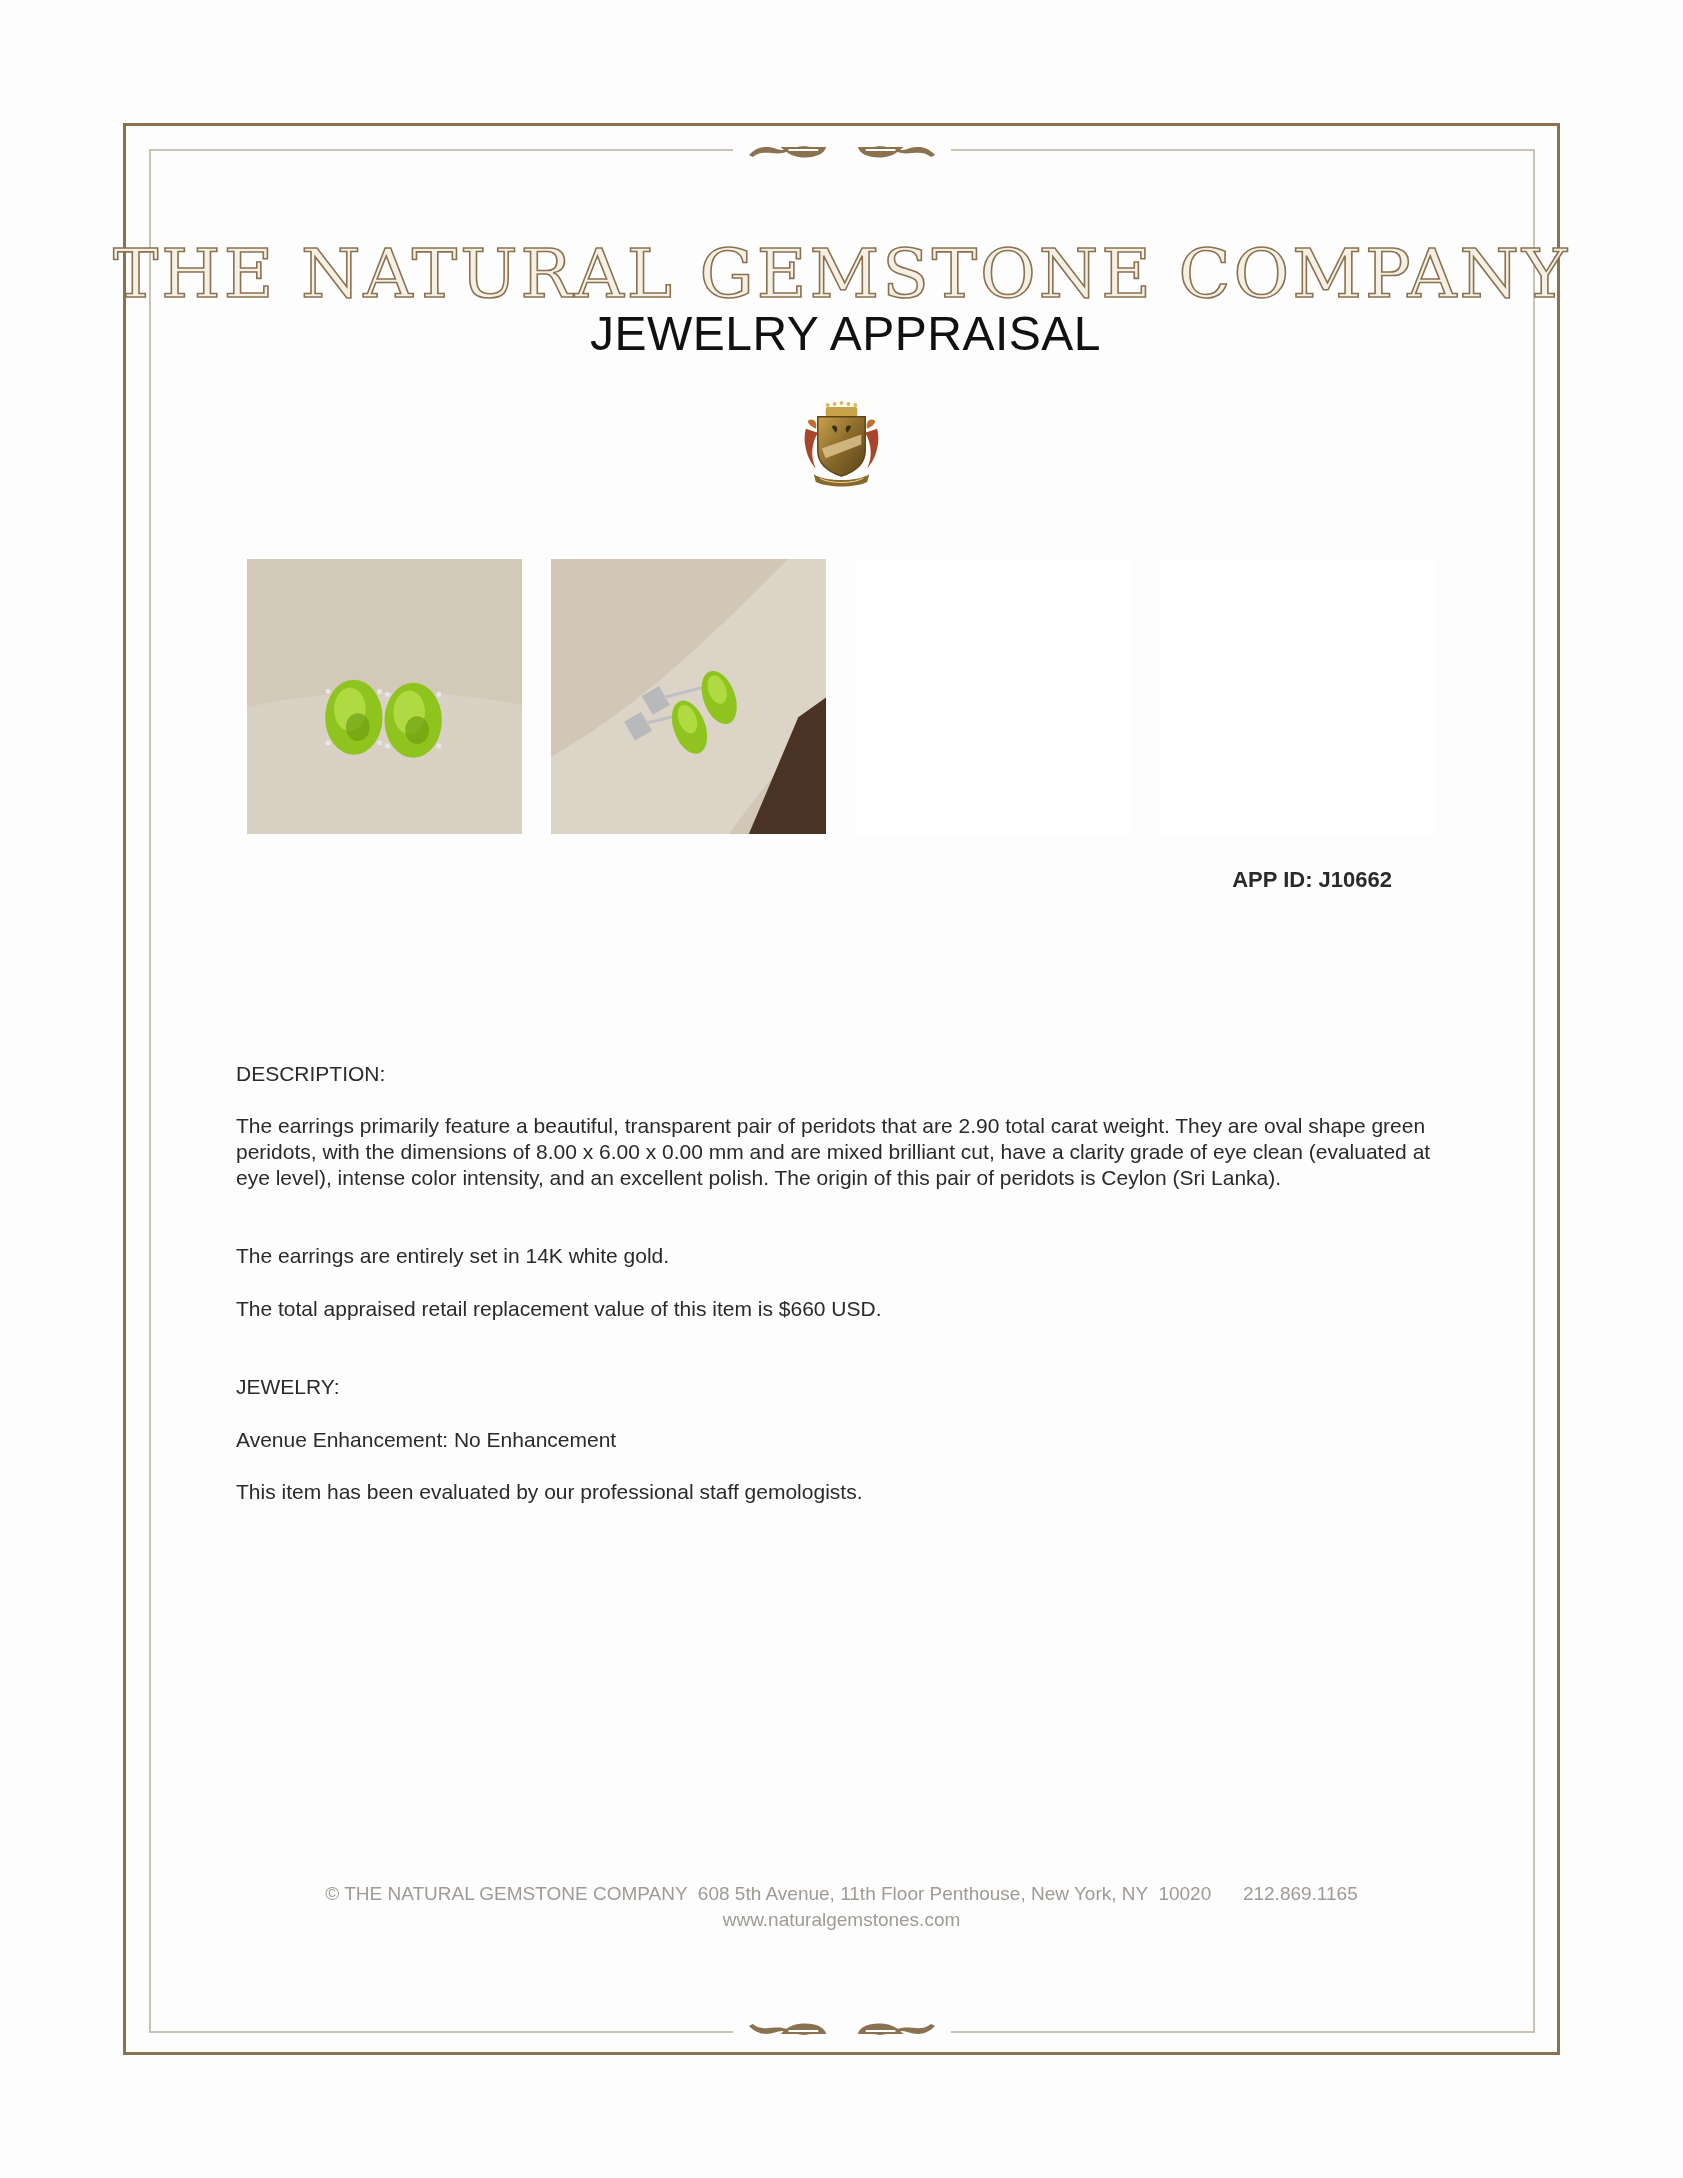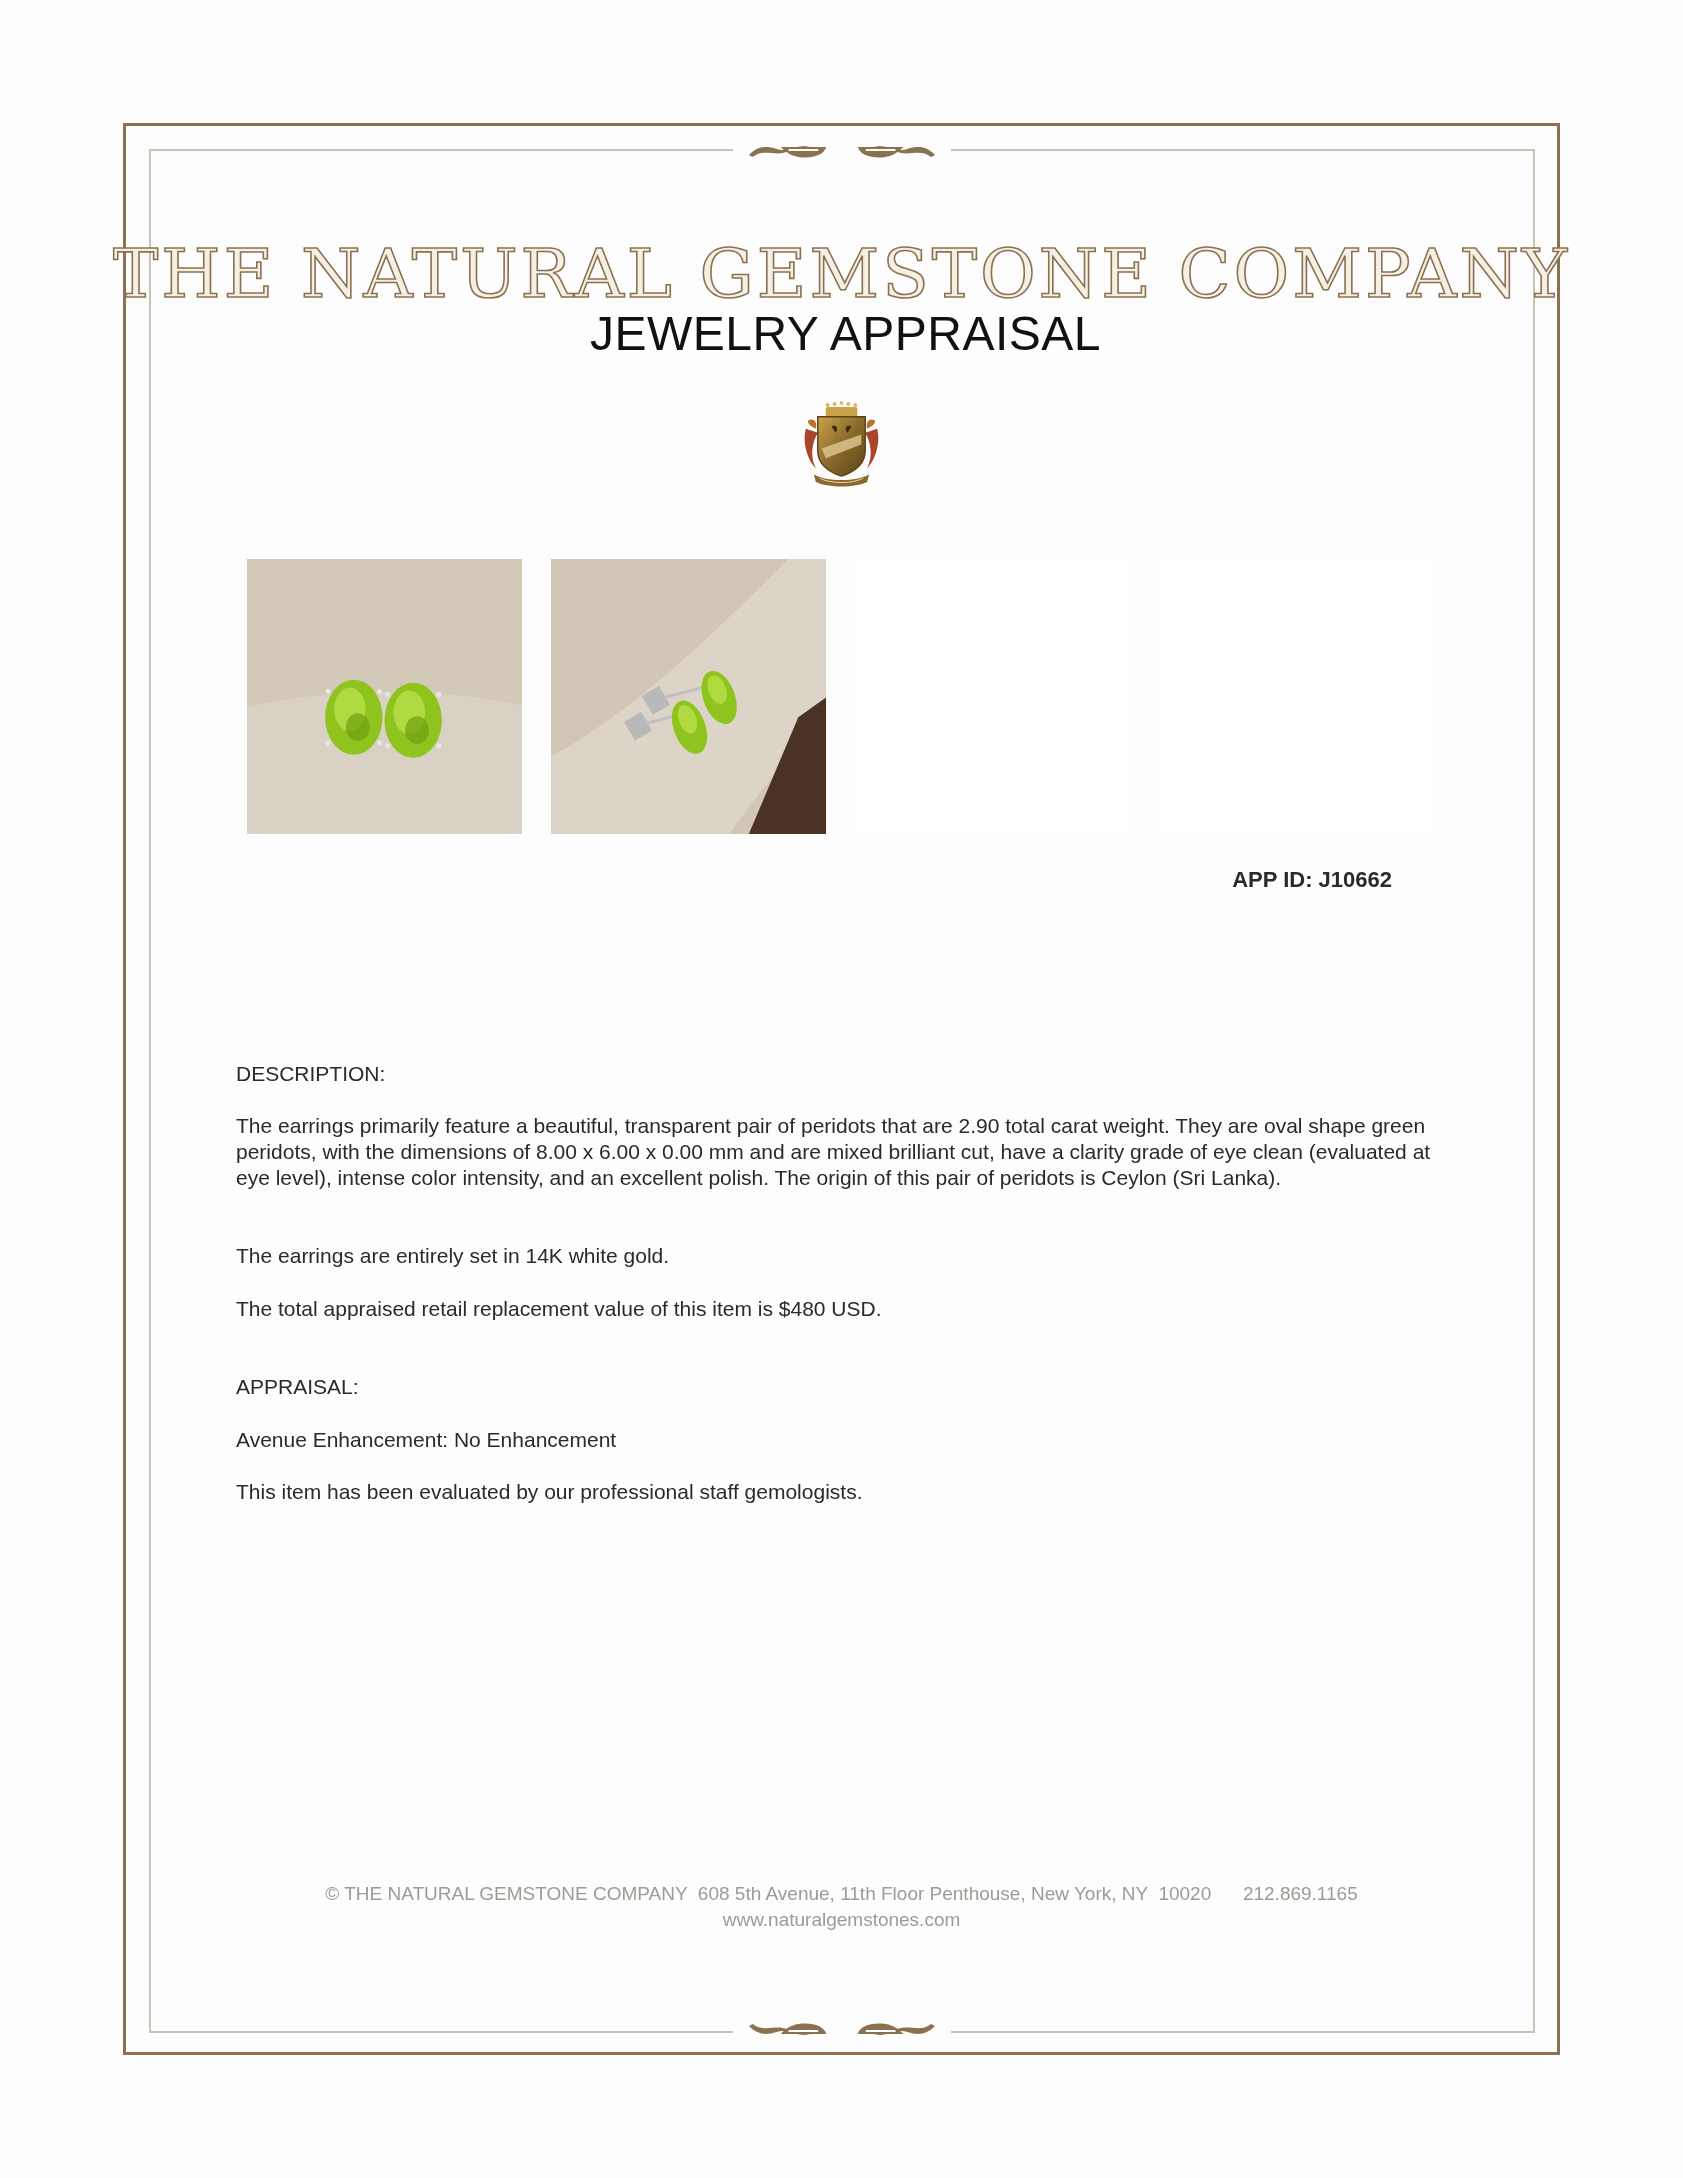--- a/index.html
+++ b/index.html
@@ -182,23 +182,23 @@
   </div>
   <div class="photo p3"></div>
   <div class="photo p4"></div>
 </div>
 
 <div class="app-id">APP ID: J10662</div>
 
 <div class="body-text section-heading">DESCRIPTION:</div>
 <div class="body-text desc-para">The earrings primarily feature a beautiful, transparent pair of peridots that are 2.90 total carat weight. They are oval shape green peridots, with the dimensions of 8.00 x 6.00 x 0.00 mm and are mixed brilliant cut, have a clarity grade of eye clean (evaluated at eye level), intense color intensity, and an excellent polish. The origin of this pair of peridots is Ceylon (Sri Lanka).</div>
 <div class="body-text metal-para">The earrings are entirely set in 14K white gold.</div>
-<div class="body-text value-para">The total appraised retail replacement value of this item is $480 USD.</div>
-
-<div class="body-text comments-heading">APPRAISAL:</div>
+<div class="body-text value-para">The total appraised retail replacement value of this item is $660 USD.</div>
+
+<div class="body-text comments-heading">JEWELRY:</div>
 <div class="body-text enh-para">Avenue Enhancement: No Enhancement</div>
 <div class="body-text eval-para">This item has been evaluated by our professional staff gemologists.</div>
 
 <div class="footer-line l1">© THE NATURAL GEMSTONE COMPANY  608 5th Avenue, 11th Floor Penthouse, New York, NY  10020      212.869.1165</div>
 <div class="footer-line l2">www.naturalgemstones.com</div>
 
 <div class="ornament bottom">
   <svg width="198" height="24" viewBox="0 0 200 24">
     <g fill="#8a7250" transform="translate(0,24) scale(1,-1)">
       <path d="M6 18 C14 10, 22 8, 34 12 C46 16, 56 6, 70 10 C62 8, 52 14, 40 16 C30 18, 20 12, 10 20 Z"></path>

